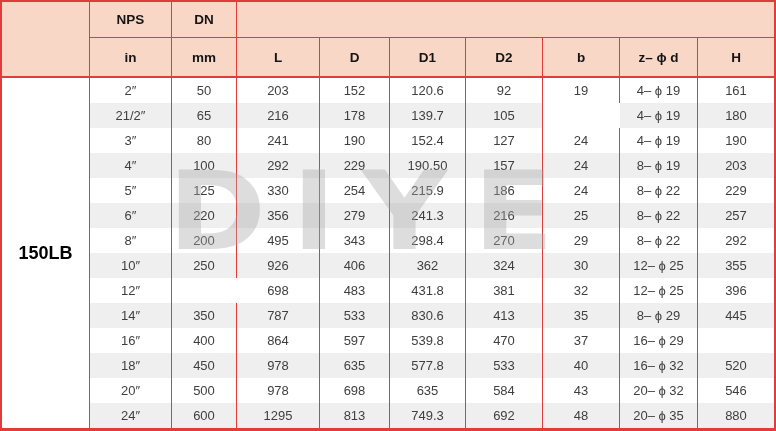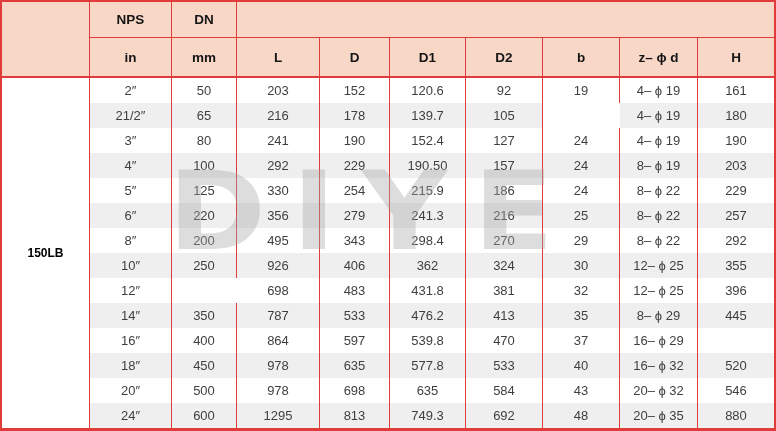--- a/index.html
+++ b/index.html
@@ -64,21 +64,21 @@
   }
   .class-cell {
     grid-row: 3 / span 14;
     grid-column: 1;
     background: #fff;
     border-right: 1px solid var(--red);
     display: flex;
     align-items: center;
     justify-content: center;
     font-weight: bold;
-    font-size: 12px;
+    font-size: 18px;
     color: #000;
   }
   .data.odd  { background: transparent; }
   .data.even { background: var(--stripe); }
   .watermark {
     position: absolute;
     left: 168px;
     top: 152px;
     z-index: 5;
     font-family: "DejaVu Sans", sans-serif;
@@ -193,21 +193,21 @@
       <div class="cell data odd" style="grid-area: 11 / 5;">483</div>
       <div class="cell data odd" style="grid-area: 11 / 6;">431.8</div>
       <div class="cell data odd" style="grid-area: 11 / 7;">381</div>
       <div class="cell data odd" style="grid-area: 11 / 8;">32</div>
       <div class="cell data odd" style="grid-area: 11 / 9;">12– ϕ 25</div>
       <div class="cell data odd last" style="grid-area: 11 / 10;">396</div>
       <div class="cell data even" style="grid-area: 12 / 2;">14″</div>
       <div class="cell data even" style="grid-area: 12 / 3;">350</div>
       <div class="cell data even" style="grid-area: 12 / 4;">787</div>
       <div class="cell data even" style="grid-area: 12 / 5;">533</div>
-      <div class="cell data even" style="grid-area: 12 / 6;">476.2</div>
+      <div class="cell data even" style="grid-area: 12 / 6;">830.6</div>
       <div class="cell data even" style="grid-area: 12 / 7;">413</div>
       <div class="cell data even" style="grid-area: 12 / 8;">35</div>
       <div class="cell data even" style="grid-area: 12 / 9;">8– ϕ 29</div>
       <div class="cell data even last" style="grid-area: 12 / 10;">445</div>
       <div class="cell data odd" style="grid-area: 13 / 2;">16″</div>
       <div class="cell data odd" style="grid-area: 13 / 3;">400</div>
       <div class="cell data odd" style="grid-area: 13 / 4;">864</div>
       <div class="cell data odd" style="grid-area: 13 / 5;">597</div>
       <div class="cell data odd" style="grid-area: 13 / 6;">539.8</div>
       <div class="cell data odd" style="grid-area: 13 / 7;">470</div>

